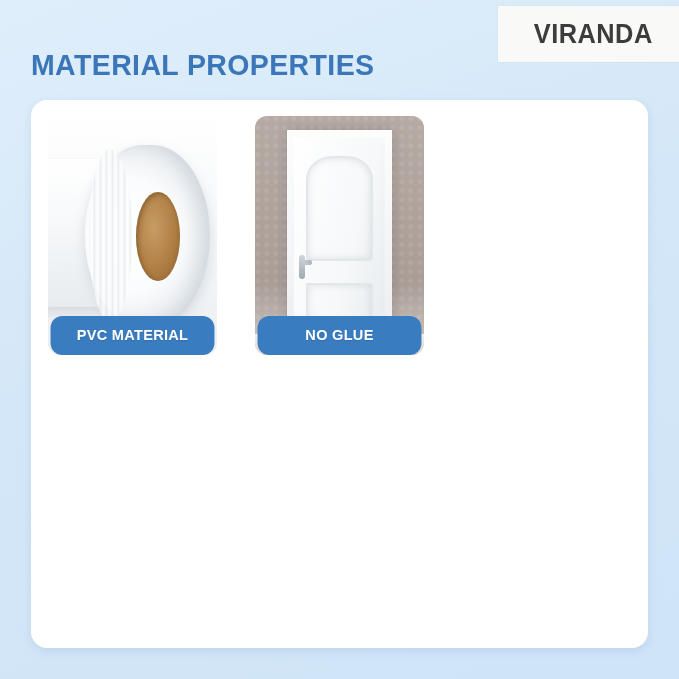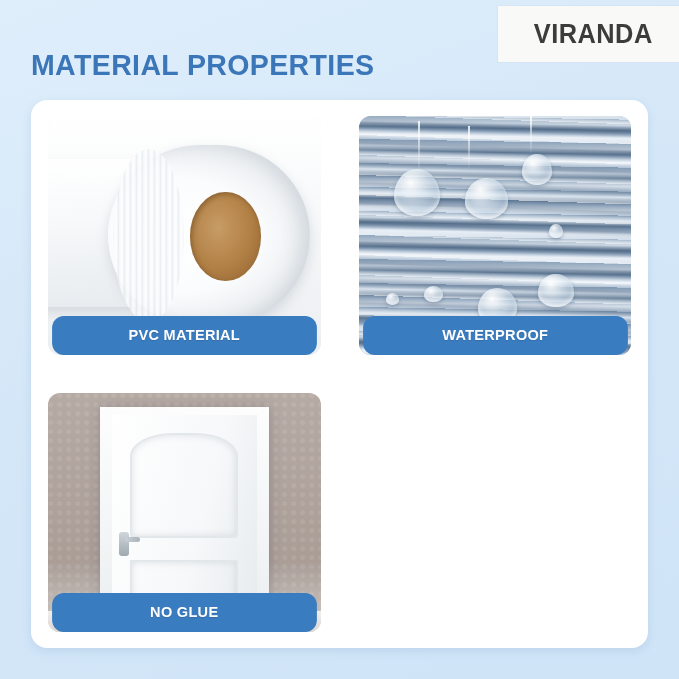--- a/index.html
+++ b/index.html
@@ -32,21 +32,21 @@
 
   
   .card{
     position:absolute;left:31px;top:100px;width:617px;height:548px;
     background:#ffffff;border-radius:16px;
     box-shadow:0 3px 10px rgba(60,110,160,.13);
     box-sizing:border-box;padding:16px 17px;
   }
   .grid{
     width:100%;height:100%;
-    display:grid;grid-template-columns:1fr 1fr;grid-template-rows:1fr 1fr;
+    display:grid;grid-template-columns:1fr 1fr 1fr;grid-template-rows:1fr 1fr;
     column-gap:14px;row-gap:14px;gap:38px;
   }
 
   .cell{position:relative;border-radius:12px;overflow:hidden;background:#eef2f6;}
   .photo{position:absolute;inset:0;overflow:hidden;}
 
   
   .label{
     position:absolute;left:0;right:0;bottom:0;
     background:#3a7cc0;color:#fff;border-radius:12px;
@@ -256,37 +256,20 @@
         <div class="pvc-sheet"></div>
         <div class="pvc-roll"></div>
         <div class="pvc-rings"></div>
         <div class="pvc-core"></div>
       </div>
       <div class="label">PVC MATERIAL</div>
     </div>
 
 
 
-    <div class="cell">
-      <div class="photo">
-        <div class="wp-bg"></div>
-        <div class="streak" style="left:22%;top:2%;height:22%;"></div>
-        <div class="streak" style="left:40%;top:4%;height:18%;"></div>
-        <div class="streak" style="left:63%;top:0%;height:16%;"></div>
-        <div class="drop" style="left:13%;top:22%;width:17%;height:20%;"></div>
-        <div class="drop" style="left:39%;top:26%;width:16%;height:17%;"></div>
-        <div class="drop" style="left:60%;top:16%;width:11%;height:13%;"></div>
-        <div class="drop" style="left:44%;top:72%;width:14%;height:15%;"></div>
-        <div class="drop" style="left:66%;top:66%;width:13%;height:14%;"></div>
-        <div class="drop" style="left:10%;top:74%;width:5%;height:5%;"></div>
-        <div class="drop" style="left:24%;top:71%;width:7%;height:7%;"></div>
-        <div class="drop" style="left:70%;top:45%;width:5%;height:6%;"></div>
-      </div>
-      <div class="label">WATERPROOF</div>
-    </div>
 
 
     <div class="cell">
       <div class="photo">
         <div class="door-bg"></div>
         <div class="skirting"></div>
         <div class="door-frame">
           <div class="door-slab">
             <div class="panel-top"></div>
             <div class="panel-bottom"></div>

